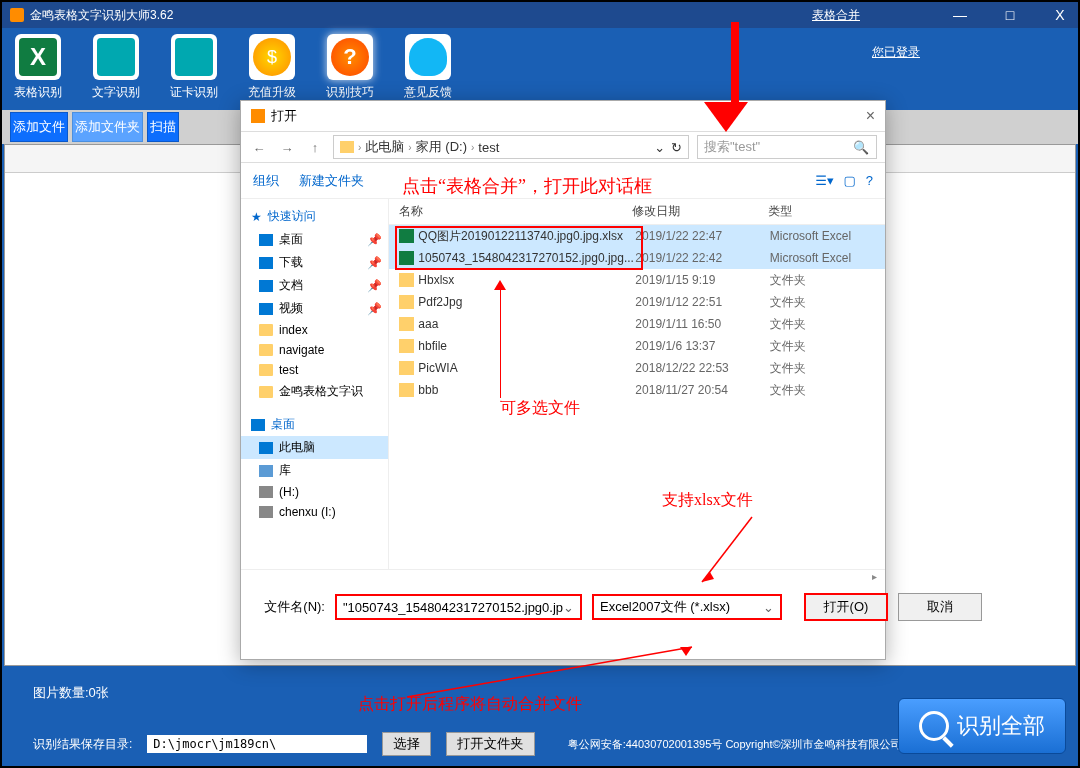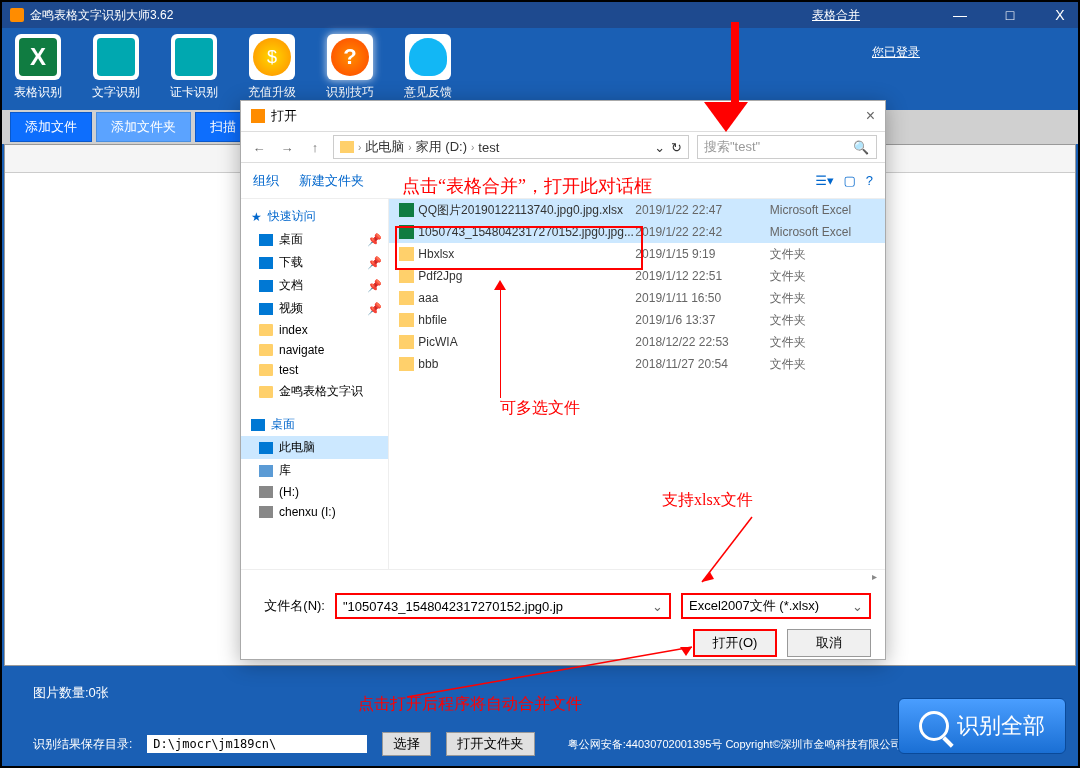--- a/index.html
+++ b/index.html
@@ -25,21 +25,21 @@
     .icon-teal .inner { width: 38px; height: 38px; background: #00a8b0; border-radius: 4px; }
     .icon-upgrade { background: #fff; }
     .icon-upgrade .inner { width: 38px; height: 38px; background: radial-gradient(circle,#ffd700,#ff8c00); border-radius: 50%; color:#fff; display:flex;align-items:center;justify-content:center;font-size:18px; }
     .icon-help { background: #fff; box-shadow: 0 0 8px rgba(255,255,255,0.8); }
     .icon-help .inner { width: 38px; height: 38px; background: radial-gradient(circle,#ff8c00,#ff4500); border-radius: 50%; color:#fff; display:flex;align-items:center;justify-content:center;font-size:22px;font-weight:bold; }
     .icon-qq { background: #fff; }
     .icon-qq .inner { width: 38px; height: 38px; background: #12b7f5; border-radius: 50% 50% 40% 40%; }
 
     
     .action-row { height: 34px; background: #d0d0d0; display: flex; align-items: center; padding: 0 8px; gap: 4px; }
-    .action-btn { background: #0d6efd; color: #fff; border: 1px solid #0a58ca; padding: 5px 14px; font-size: 13px; cursor: pointer; }
+    .action-btn { background: #0d6efd; color: #fff; border: 1px solid #0a58ca; padding: 5px 2px; font-size: 13px; cursor: pointer; }
     .action-btn.light { background: #5ba3ff; border-color:#4a8fe0; }
 
     
     .content { position:absolute; top:142px; bottom:100px; left:2px; right:2px; background:#fff; border:1px solid #999; }
     .content-header { height:28px; border-bottom:1px solid #ccc; display:flex; align-items:center; justify-content:center; font-size:14px; background:#f5f5f5; }
 
     
     .dialog { position:absolute; top:98px; left:238px; width:646px; height:560px; background:#fff; border:1px solid #aaa; box-shadow:0 4px 20px rgba(0,0,0,0.3); z-index:50; }
     .dlg-title { height:30px; display:flex; align-items:center; padding:0 10px; font-size:13px; }
     .dlg-title-icon { width:14px; height:14px; background:#ff8c00; margin-right:6px; }
@@ -73,21 +73,21 @@
     .col-type { width:120px; }
     .file-row { height:22px; display:flex; align-items:center; font-size:12px; color:#333; }
     .file-row.sel { background:#cce8ff; }
     .file-icon { width:16px; height:14px; margin:0 4px 0 10px; display:inline-block; }
     .fi-xlsx { background:#107c41; }
     .fi-folder { background:#ffd06b; }
     .file-name { width:226px; overflow:hidden; white-space:nowrap; text-overflow:ellipsis; }
     .file-date { width:140px; color:#666; }
     .file-type { width:120px; color:#666; }
     .sel-box { position:absolute; border:2px solid red; pointer-events:none; }
-    .dlg-footer { padding:10px 14px; display:flex; flex-direction:column; gap:10px; font-size:13px; }
+    .dlg-footer { padding:10px 14px; display:flex; flex-direction:row; gap:22px; font-size:13px; }
     .footer-row { display:flex; align-items:center; gap:10px; }
     .footer-label { width:70px; text-align:right; }
     .footer-input { flex:1; border:2px solid red; height:26px; padding:0 6px; display:flex; align-items:center; justify-content:space-between; }
     .footer-filter { width:190px; border:2px solid red; height:26px; padding:0 6px; display:flex; align-items:center; justify-content:space-between; }
     .footer-btns { display:flex; gap:10px; justify-content:flex-end; }
     .dlg-btn { width:84px; height:28px; border:1px solid #999; background:#f0f0f0; cursor:pointer; font-size:13px; }
     .dlg-btn.primary { border:2px solid red; }
 
     
     .annot { position:absolute; color:red; font-size:16px; font-family: SimSun, serif; z-index:60; pointer-events:none; }
@@ -268,20 +268,25 @@
       <div class="tree-item">
           <span class="tree-icon ti-drive"></span>
           <span>(H:)</span>
         </div>
       <div class="tree-item">
           <span class="tree-icon ti-drive"></span>
           <span>chenxu (I:)</span>
         </div>
     </div>
     <div class="dlg-files" style="position:relative">
+      <div class="files-head">
+        <div class="col-name">名称</div>
+        <div class="col-date">修改日期</div>
+        <div class="col-type">类型</div>
+      </div>
       <div id="file-rows">
           <div class="file-row sel">
             <span class="file-icon fi-xlsx"></span>
     <span class="file-name">QQ图片20190122113740.jpg0.jpg.xlsx</span>
     <span class="file-date">2019/1/22 22:47</span>
     <span class="file-type">Microsoft Excel</span>
           </div>
           <div class="file-row sel">
             <span class="file-icon fi-xlsx"></span>
     <span class="file-name">1050743_1548042317270152.jpg0.jpg...</span>

